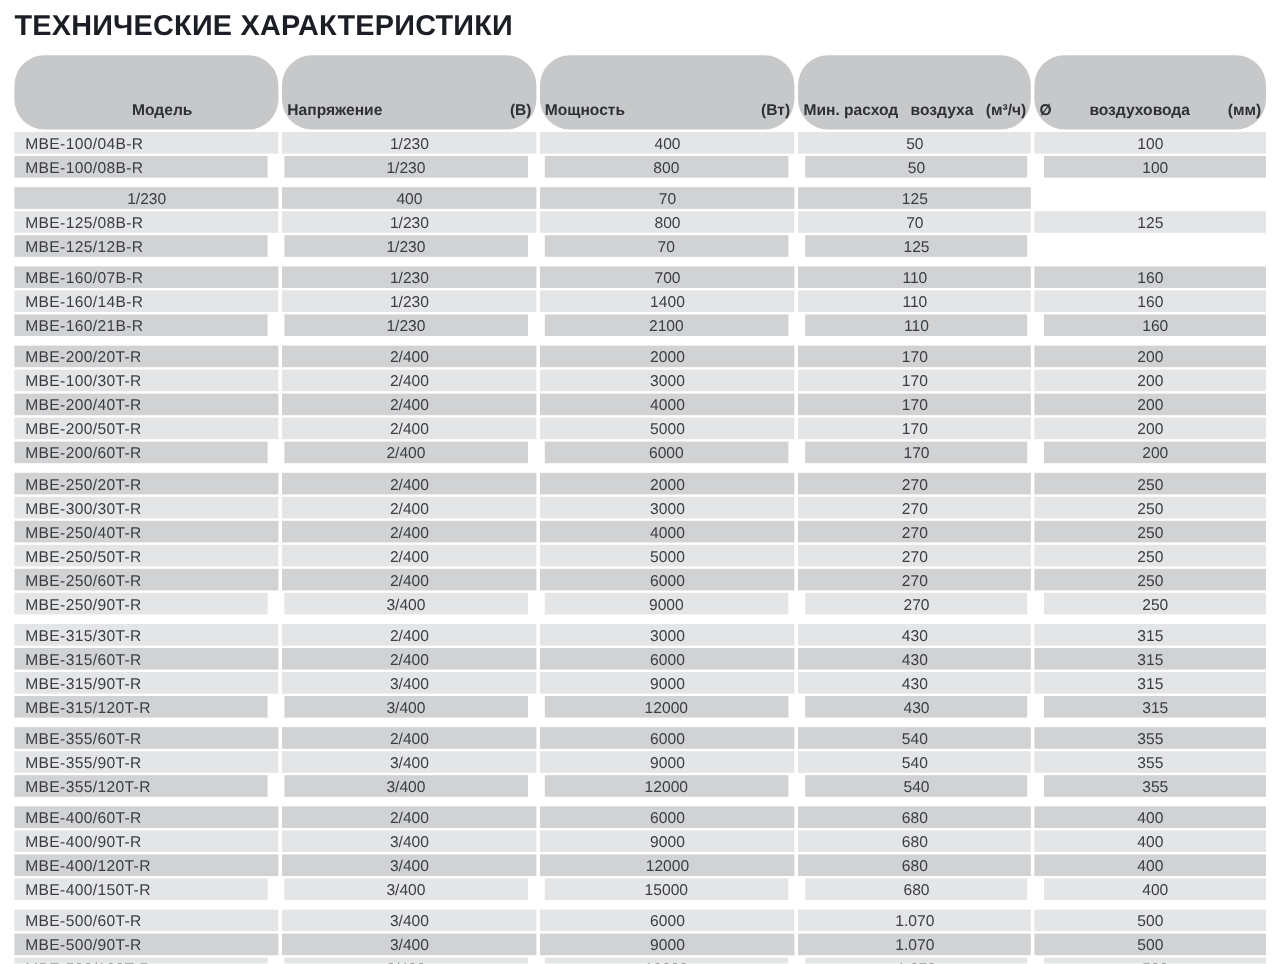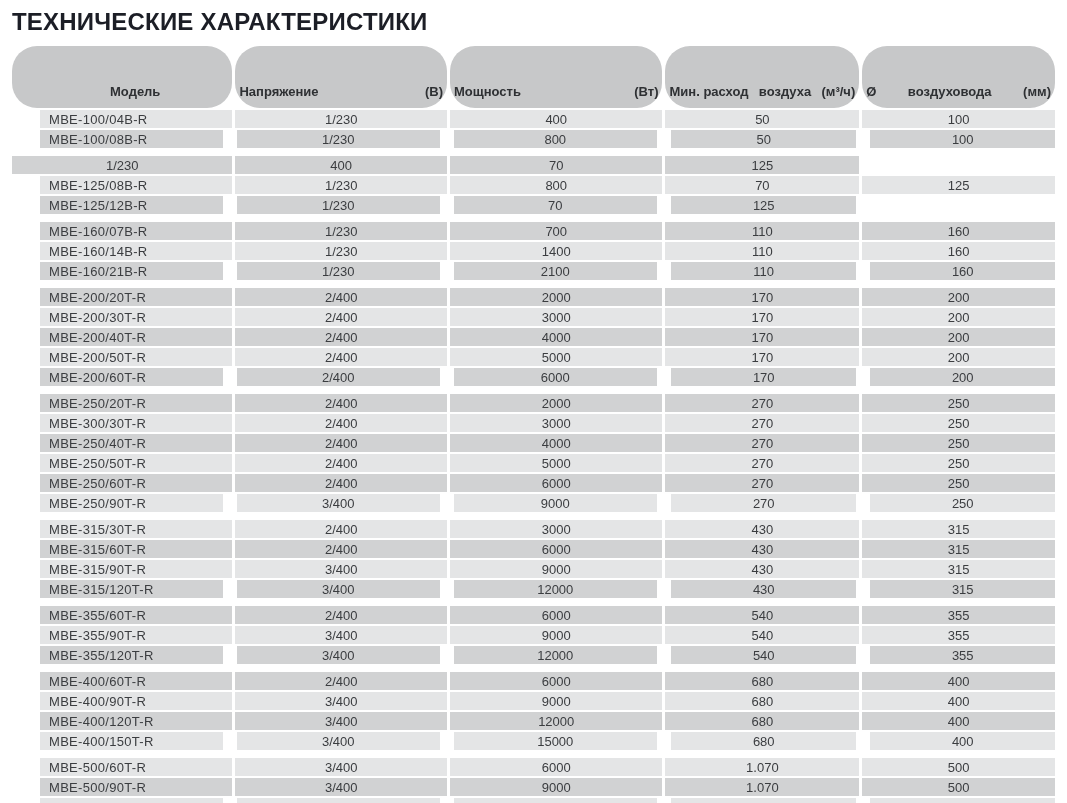--- a/index.html
+++ b/index.html
@@ -50,21 +50,21 @@
   .cell{
     font-size:13px;
     color:#3b3d40;
     display:flex;
     align-items:center;
     justify-content:center;
     box-sizing:border-box;
     white-space:nowrap;
     overflow:hidden;
   }
-  .cell.model{justify-content:flex-start;padding-left:9px;letter-spacing:0.3px;margin-left:28px;}
+  .cell.model{justify-content:flex-start;padding-left:9px;letter-spacing:0.3px;}
   .row.light .cell{background:#e4e5e6;}
   .row.dark  .cell{background:#d1d2d3;}
 </style>
 </head>
 <body>
 
 <div class="page">
   <div class="title">ТЕХНИЧЕСКИЕ ХАРАКТЕРИСТИКИ</div>
 
   <div class="spec-table">
@@ -154,21 +154,21 @@
         </div>
         <div class="group">
           <div class="row grid-row dark">
             <div class="cell model">MBE-200/20T-R</div>
             <div class="cell voltage">2/400</div>
             <div class="cell power">2000</div>
             <div class="cell airflow">170</div>
             <div class="cell diameter">200</div>
           </div>
           <div class="row grid-row light">
-            <div class="cell model">MBE-200/30T-R</div>
+            <div class="cell model">MBE-100/30T-R</div>
             <div class="cell voltage">2/400</div>
             <div class="cell power">3000</div>
             <div class="cell airflow">170</div>
             <div class="cell diameter">200</div>
           </div>
           <div class="row grid-row dark">
             <div class="cell model">MBE-200/40T-R</div>
             <div class="cell voltage">2/400</div>
             <div class="cell power">4000</div>
             <div class="cell airflow">170</div>

